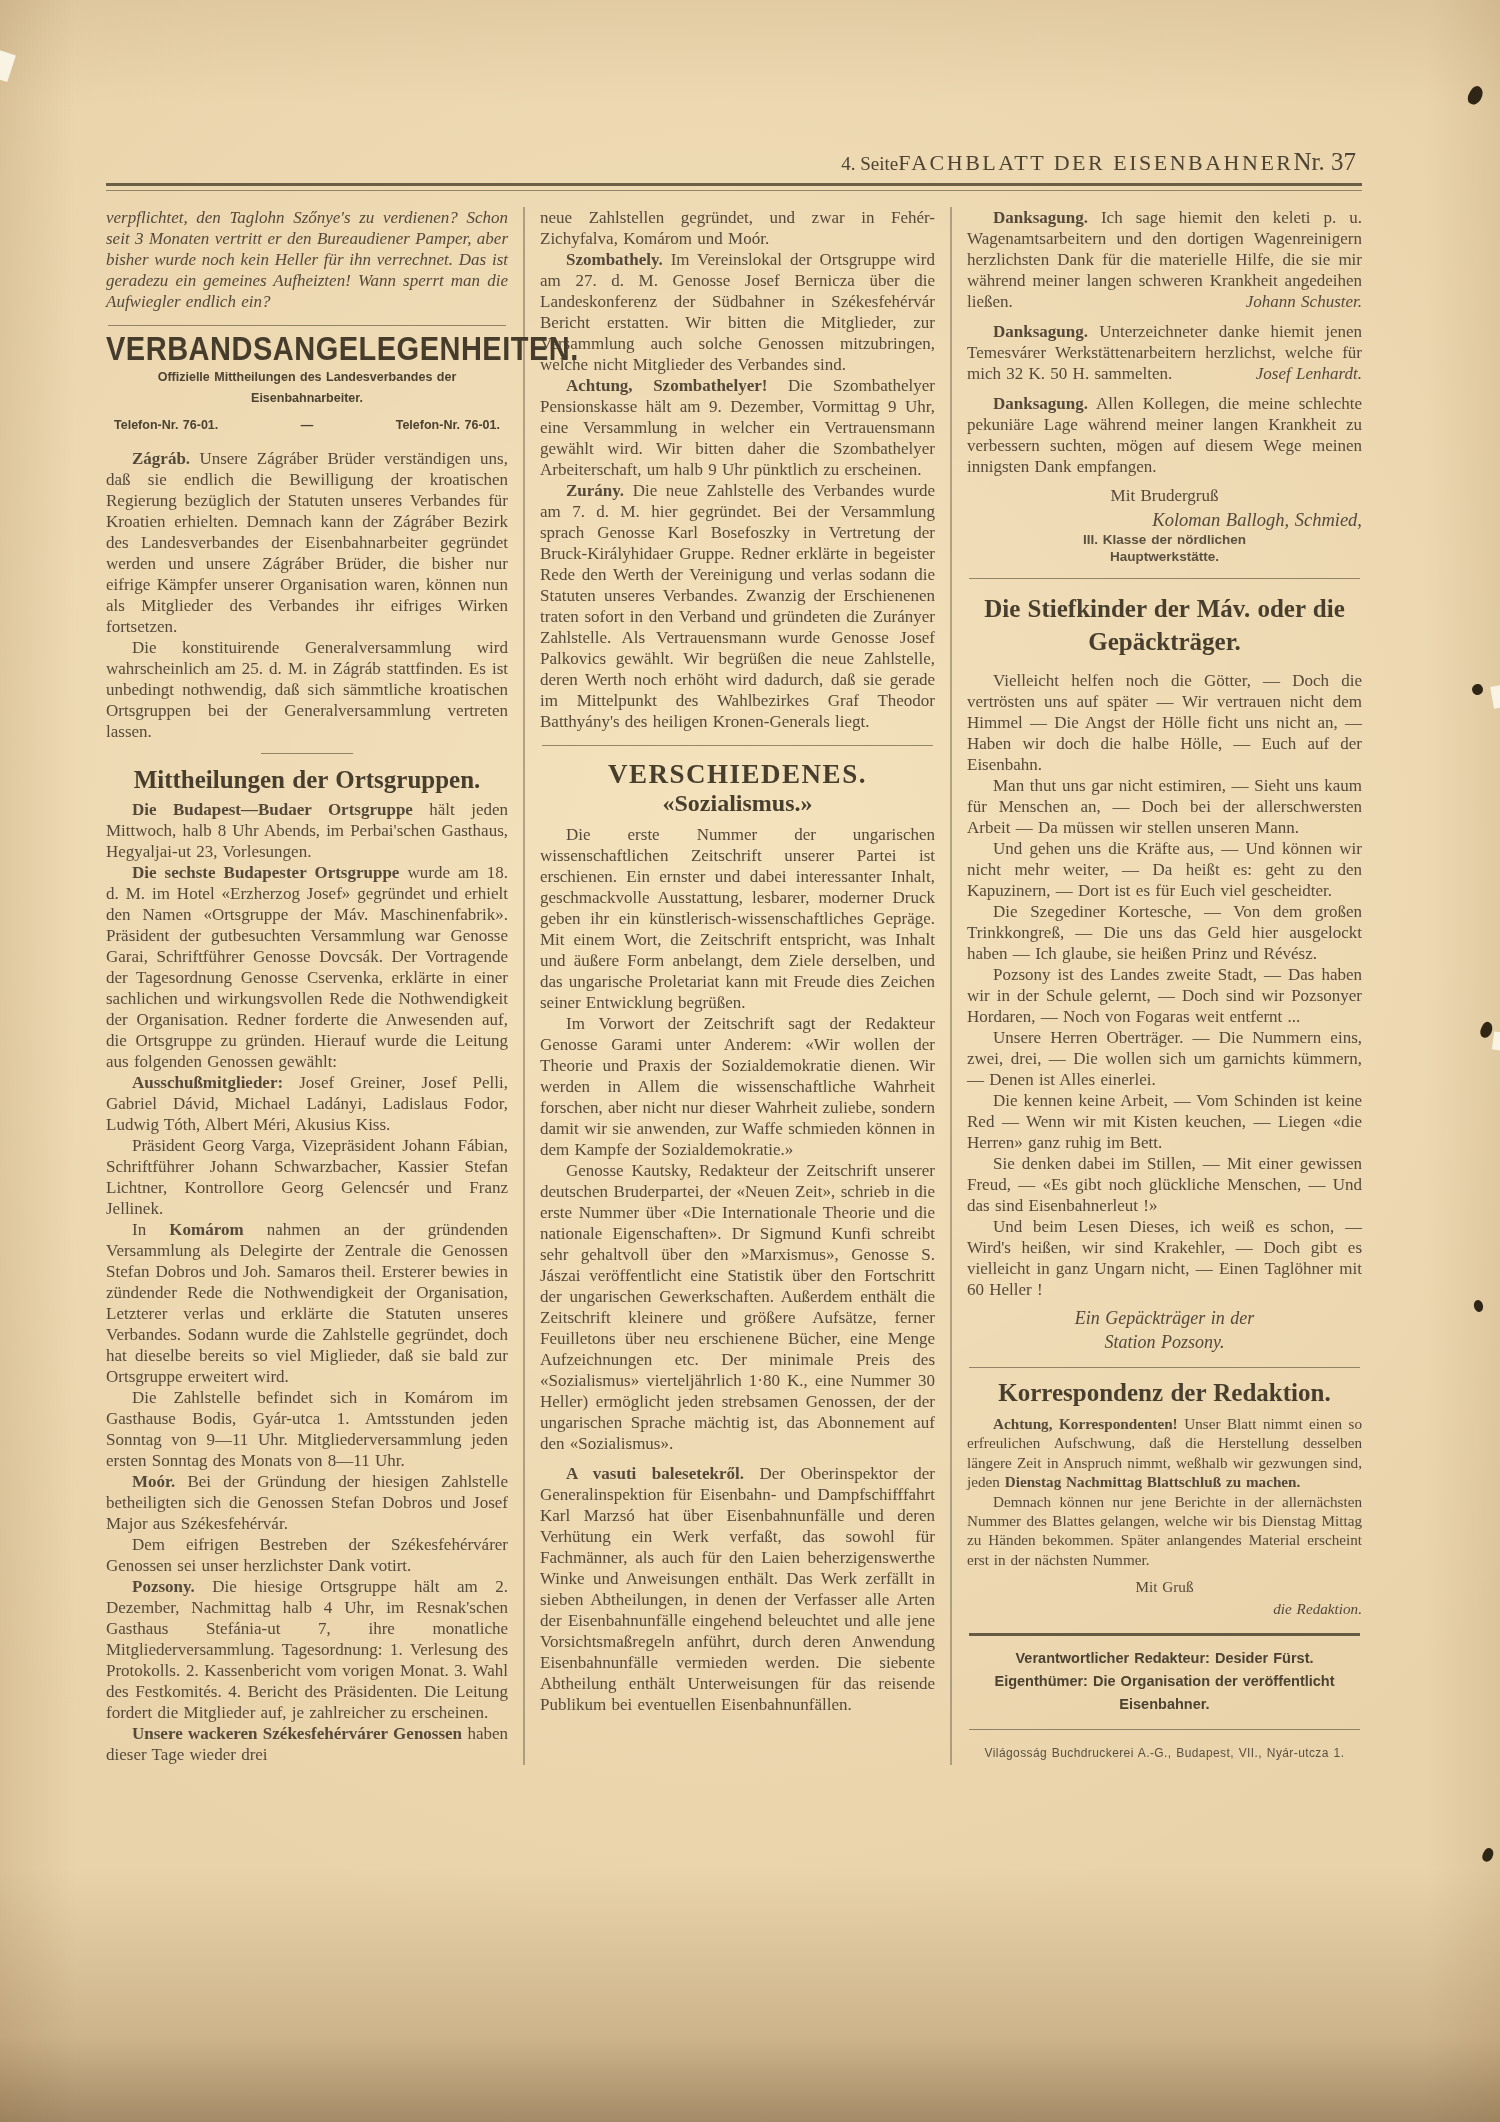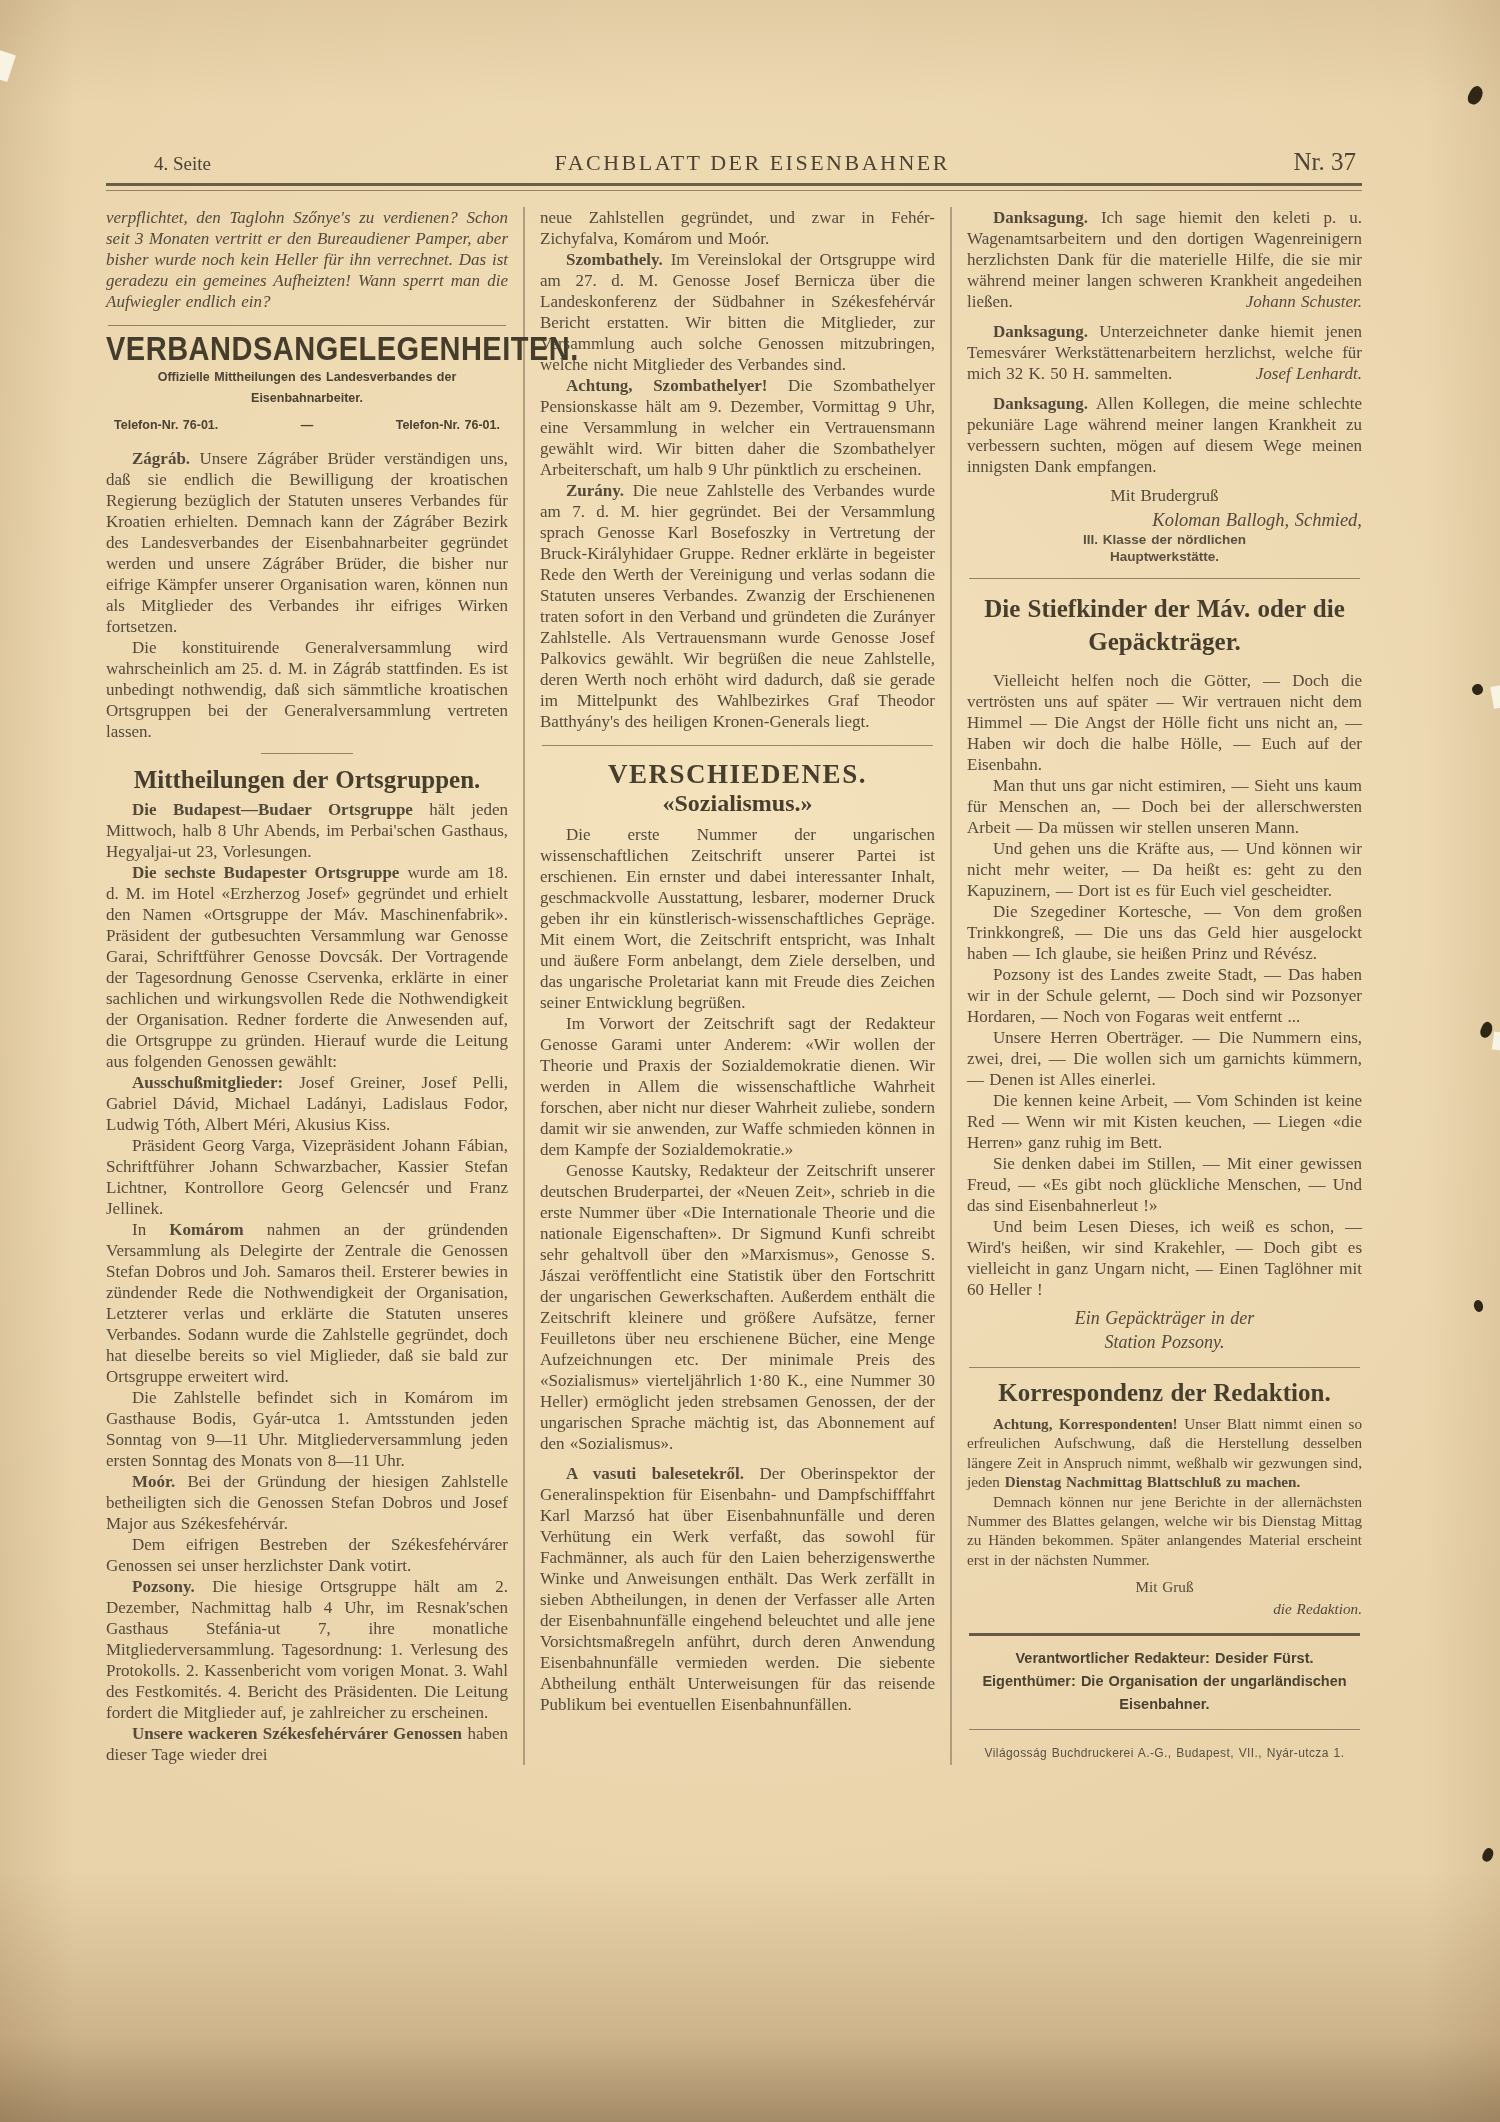--- a/index.html
+++ b/index.html
@@ -11,21 +11,21 @@
       radial-gradient(ellipse 115% 85% at 48% 40%, rgba(255,242,208,.50), rgba(255,242,208,0) 62%),
       linear-gradient(to bottom, rgba(140,104,60,.12), rgba(140,104,60,0) 5%, rgba(140,104,60,0) 88%, rgba(133,98,55,.28) 96%, rgba(96,68,36,.50) 100%),
       linear-gradient(to right, rgba(150,115,70,.20), rgba(150,115,70,0) 5%, rgba(150,115,70,0) 95%, rgba(150,115,70,.16)),
       #e9d3ab;
     font-family:"Liberation Serif", serif;
     color:#55493a;
   }
   .content { position:absolute; left:106px; top:148px; width:1256px; }
 
   
-  .masthead { display:flex; justify-content:space-between; align-items:baseline; padding:0 6px 7px 6px; color:#4e4434;margin-left:42px; }
+  .masthead { display:flex; justify-content:flex-end; align-items:baseline; padding:0 6px 7px 6px; color:#4e4434; }
   .m-page  { font-size:19px; }
   .m-title { font-size:22px; letter-spacing:2.5px; }
   .m-issue { font-size:25px; }
   .masthead-rule { height:4px; border-top:3px solid rgba(72,61,42,.78); border-bottom:1px solid rgba(72,61,42,.55); margin-bottom:16px; }
 
   
   .columns { display:flex; align-items:stretch; }
   .col { width:402px; text-align:justify; font-size:17px; line-height:21px; word-spacing:.06em; }
   .col + .col { margin-left:15px; padding-left:15px; border-left:2px solid rgba(100,88,66,.45); }
 
@@ -172,21 +172,21 @@
         <p class="para small">Demnach können nur jene Berichte in der allernächsten Nummer des Blattes gelangen, welche wir bis Dienstag Mittag zu Händen bekommen. Später anlangendes Material erscheint erst in der nächsten Nummer.</p>
         <p class="gruss-line small">Mit Gruß</p>
         <p class="para small em noindent" style="text-align:right; margin-top:2px;">die Redaktion.</p>
 
         <hr class="rule-thick">
 
         <div class="imprint">
           <span>Verantwortlicher Redakteur:</span>
           <b>Desider Fürst.</b><br>
           <span>Eigenthümer:</span>
-          <b>Die Organisation der ungarländischen Eisenbahner.</b>
+          <b>Die Organisation der veröffentlicht Eisenbahner.</b>
         </div>
 
         <hr class="divider">
 
         <div class="printer">Világosság Buchdruckerei A.-G., Budapest, VII., Nyár-utcza 1.</div>
       </div>
     </div>
   </div>
 
   <div class="speck" style="left:1469px; top:86px;  width:13px; height:19px; transform:rotate(32deg); border-radius:40% 60% 50% 50%;"></div>

